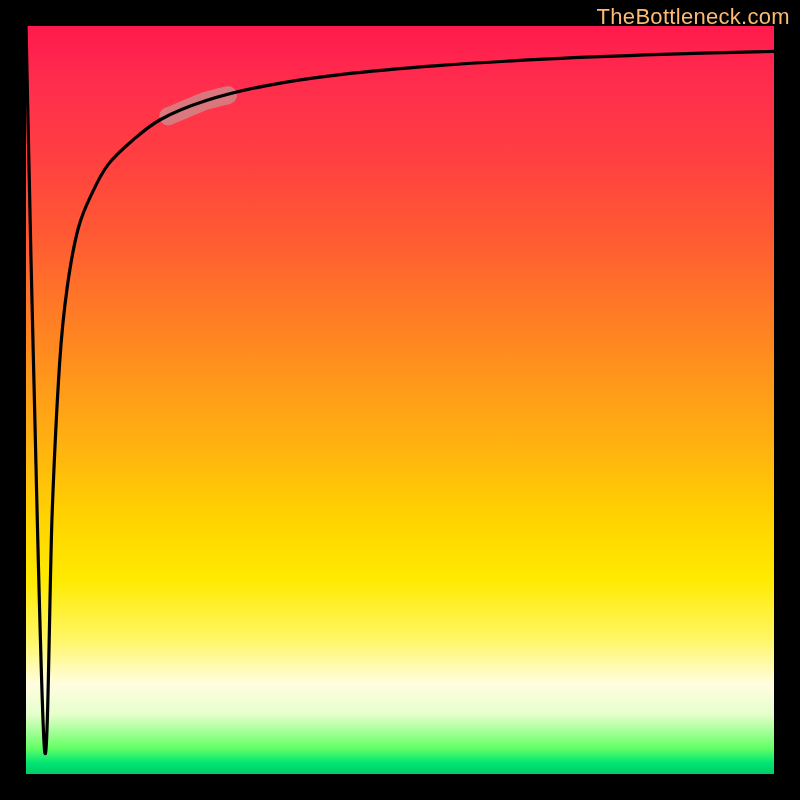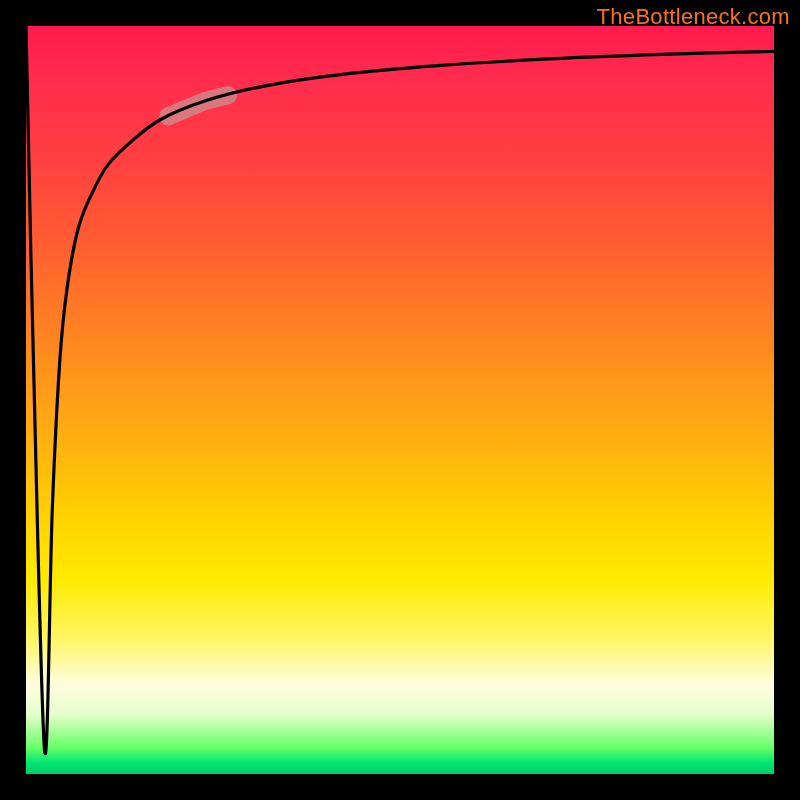--- a/index.html
+++ b/index.html
@@ -41,21 +41,21 @@
       #00e673 98.5%,
       #00cc66 100%
     );
   }
   .attribution {
     position: absolute;
     top: 4px;
     right: 10px;
     font-size: 22px;
     font-weight: 500;
-    color: #f97316;
+    color: #fdba74;
     letter-spacing: 0.3px;
     z-index: 5;
   }
   svg.curve {
     position: absolute;
     left: 0;
     top: 0;
     width: 748px;
     height: 748px;
     z-index: 3;

